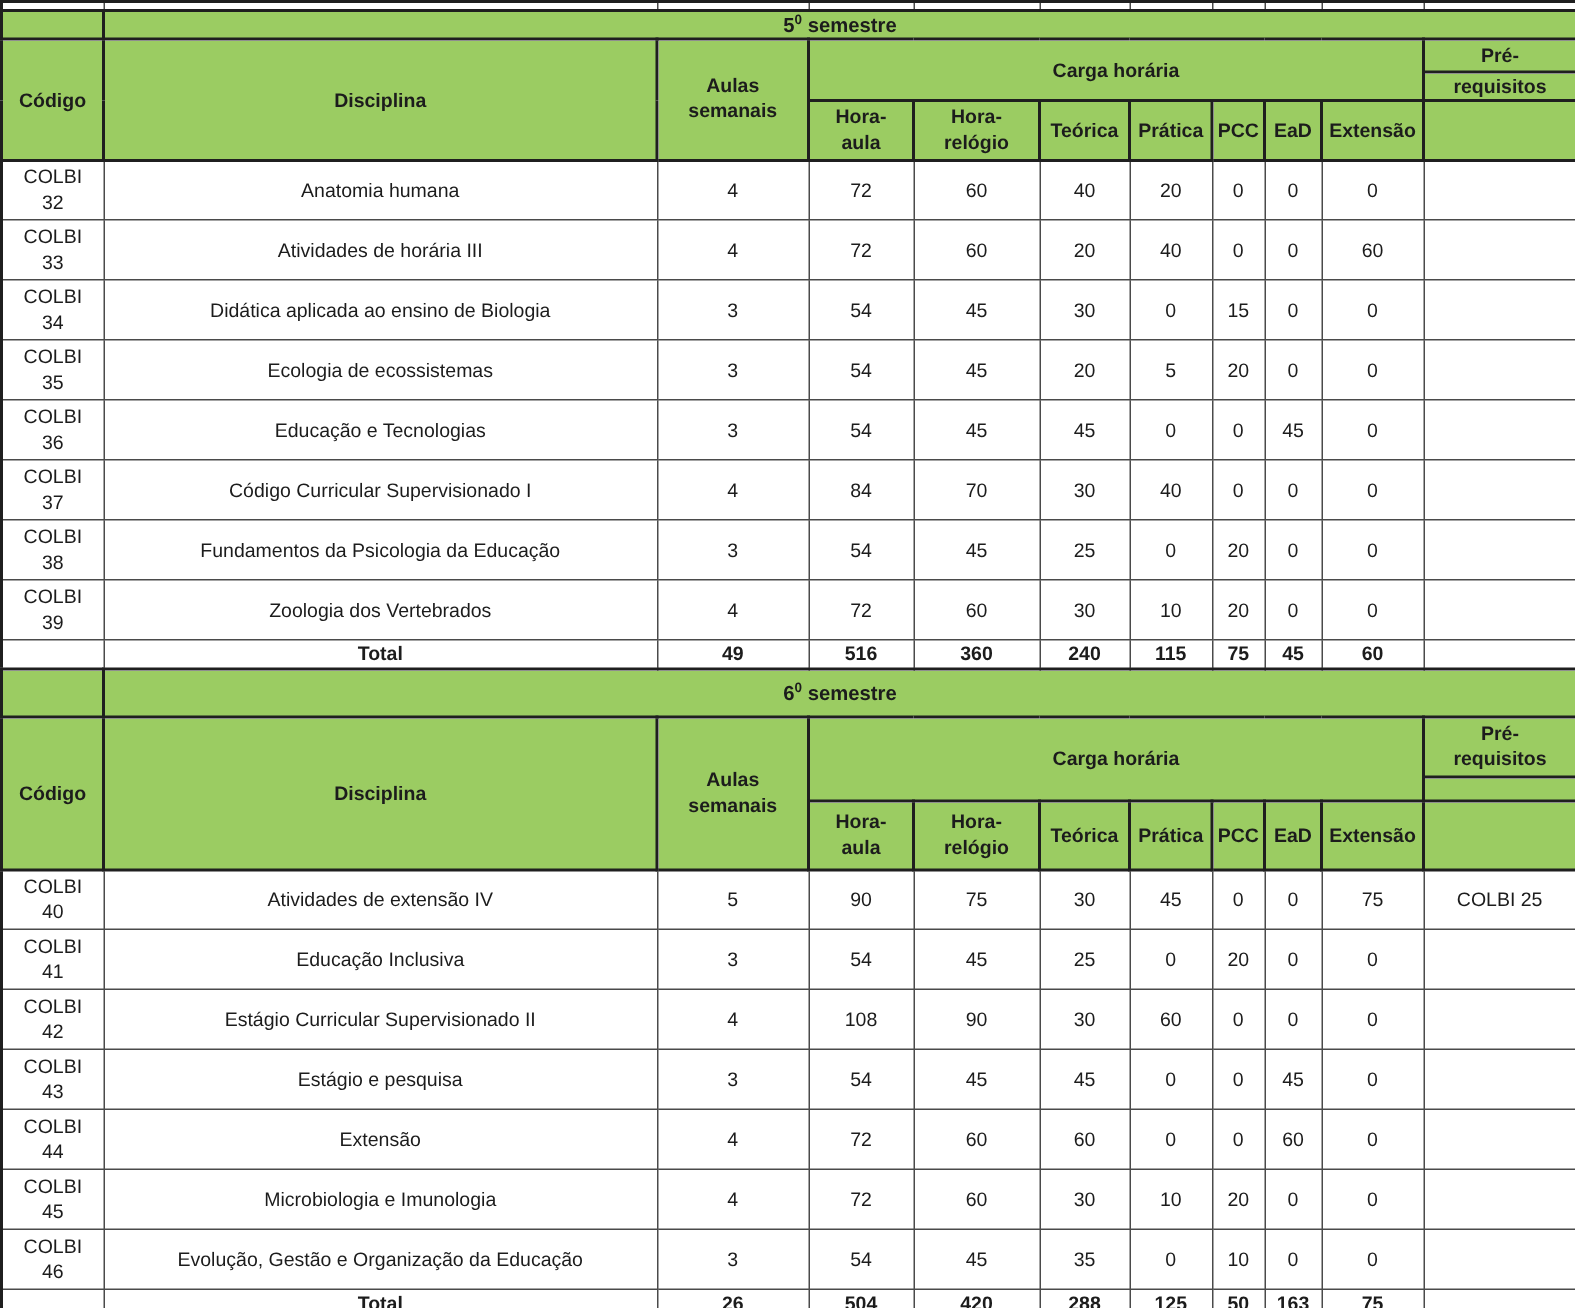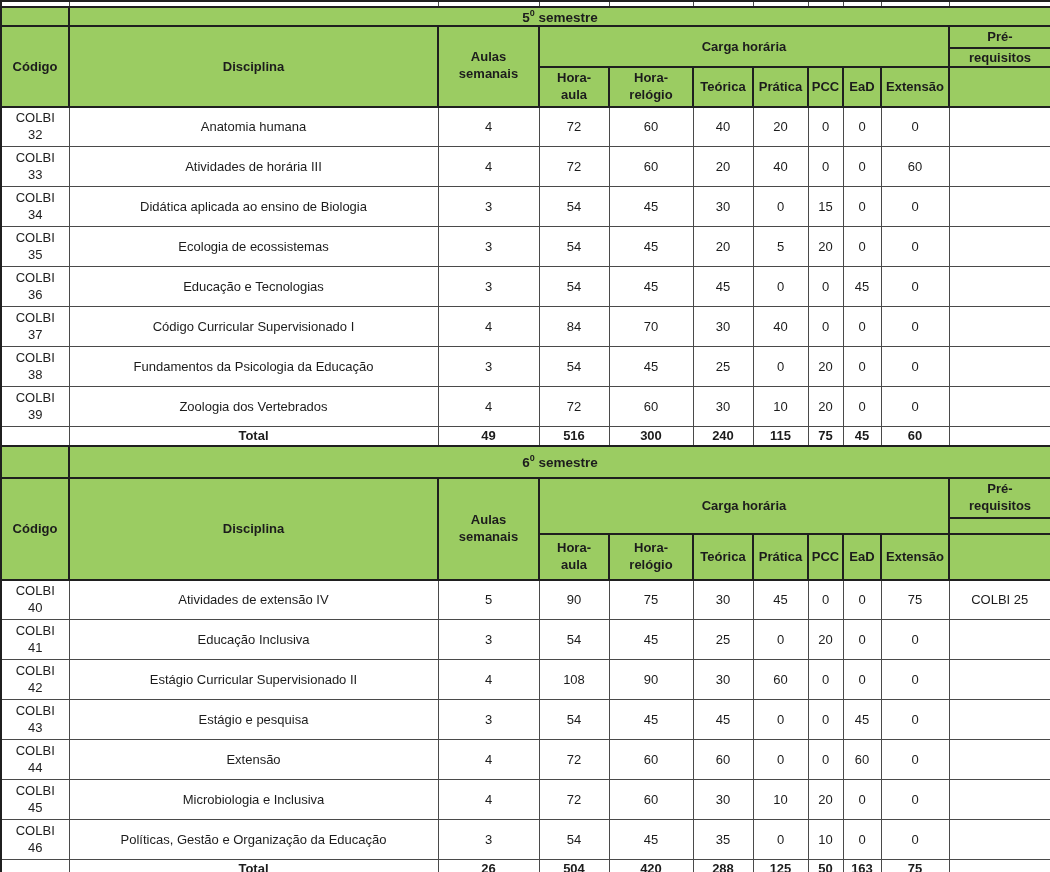--- a/index.html
+++ b/index.html
@@ -221,21 +221,21 @@
           <td>20</td>
           <td>0</td>
           <td>0</td>
           <td></td>
         </tr>
         <tr class="r-total">
           <td></td>
           <td>Total</td>
           <td>49</td>
           <td>516</td>
-          <td>300</td>
+          <td>360</td>
           <td>240</td>
           <td>115</td>
           <td>75</td>
           <td>45</td>
           <td>60</td>
           <td></td>
         </tr>
       </tbody>
 
     <tbody>
@@ -339,35 +339,35 @@
           <td>60</td>
           <td>0</td>
           <td>0</td>
           <td>60</td>
           <td>0</td>
           <td></td>
         </tr>
         <tr class="r-data">
           <td class="wrap">COLBI
 45</td>
-          <td>Microbiologia e Inclusiva</td>
+          <td>Microbiologia e Imunologia</td>
           <td>4</td>
           <td>72</td>
           <td>60</td>
           <td>30</td>
           <td>10</td>
           <td>20</td>
           <td>0</td>
           <td>0</td>
           <td></td>
         </tr>
         <tr class="r-data">
           <td class="wrap">COLBI
 46</td>
-          <td>Políticas, Gestão e Organização da Educação</td>
+          <td>Evolução, Gestão e Organização da Educação</td>
           <td>3</td>
           <td>54</td>
           <td>45</td>
           <td>35</td>
           <td>0</td>
           <td>10</td>
           <td>0</td>
           <td>0</td>
           <td></td>
         </tr>

